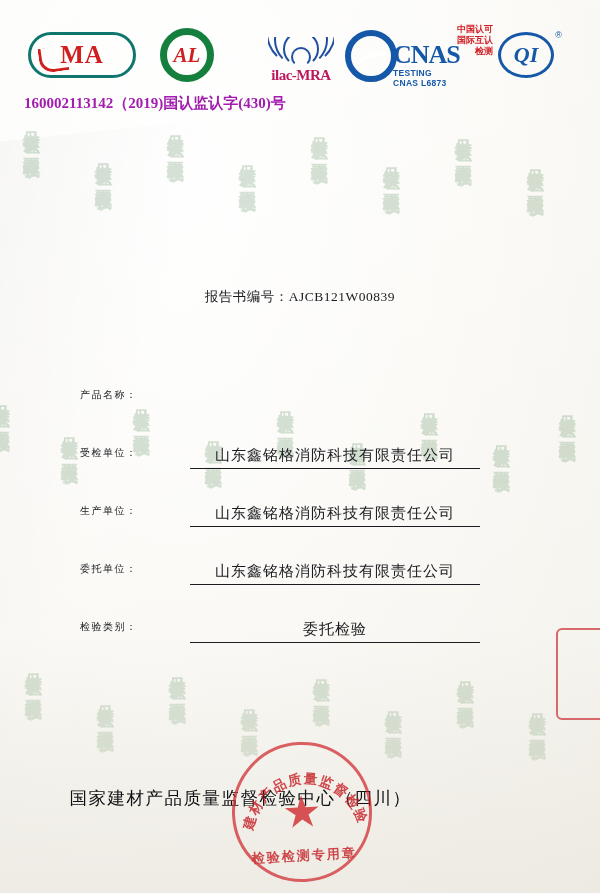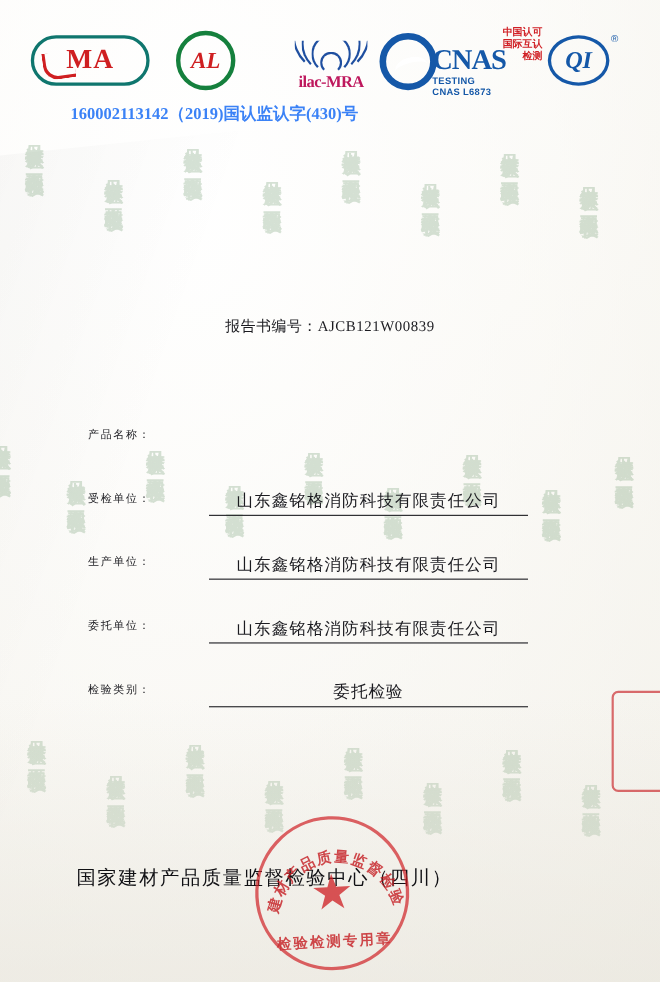--- a/index.html
+++ b/index.html
@@ -103,21 +103,21 @@
     border-left: 3px solid #cf1f21;
     border-bottom: 3px solid #cf1f21;
     border-radius: 0 0 0 14px;
     transform: rotate(-8deg);
   }
   .cal-circle {
     left: 160px;
     top: 2px;
     width: 54px;
     height: 54px;
-    border: 4px solid #15803d;
+    border: 7px solid #15803d;
     border-radius: 50%;
     box-sizing: border-box;
     display: flex;
     align-items: center;
     justify-content: center;
     color: #cf1f21;
     font-family: "Liberation Serif", serif;
     font-size: 21px;
     font-weight: 700;
     font-style: italic;
@@ -237,25 +237,24 @@
     top: -2px;
     font-size: 9px;
     color: #1558a8;
   }
   .cert-no {
     position: absolute;
     left: 24px;
     top: 68px;
     font-size: 15px;
     font-weight: 700;
-    color: #3b82f6;
+    color: #a21caf;
     font-family: "Liberation Serif", serif;
     letter-spacing: 0px;
     white-space: nowrap;
-    margin-left: 40px;
   }
 
   
   .doc-title {
     position: absolute;
     top: 218px;
     left: 0;
     width: 600px;
     text-align: center;
     font-family: "Liberation Serif", serif;

